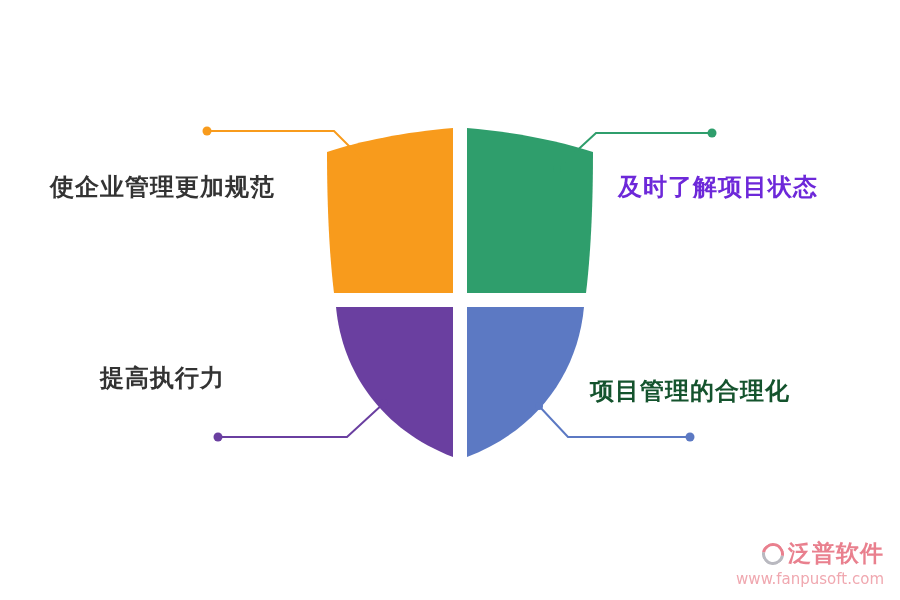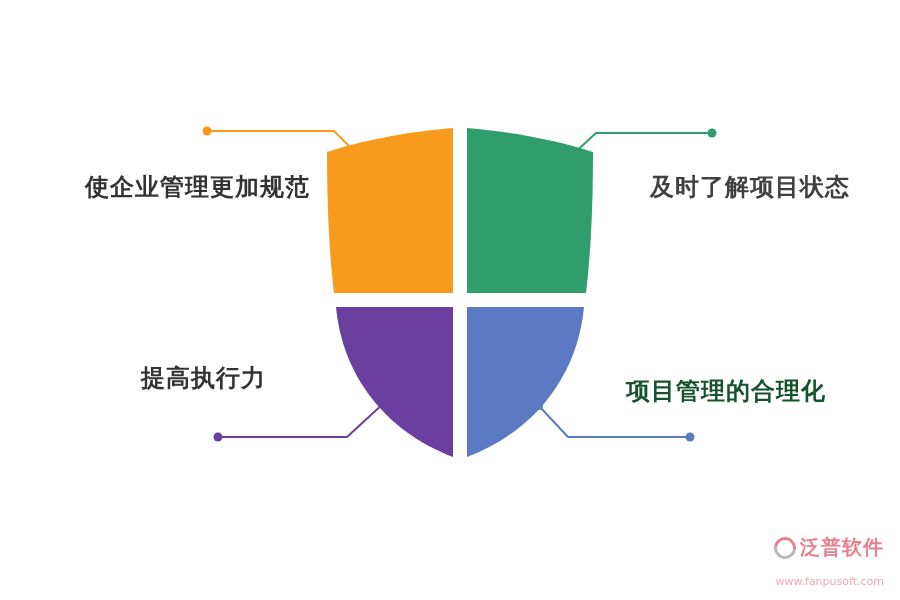--- a/index.html
+++ b/index.html
@@ -9,21 +9,21 @@
     background:#ffffff;
     overflow:hidden;
     font-family:"DejaVu Sans","Liberation Sans",sans-serif;
   }
   .diagram-svg{position:absolute;left:0;top:0;width:900px;height:600px;}
   .label{
     position:absolute;
     font-size:24px;
     font-weight:bold;
     letter-spacing:1px;
-    text-align:right;
+    text-align:left;
     line-height:30px;
     white-space:nowrap;
   }
   .label-tl{left:50px;top:172px;width:260px;}
   .label-tr{left:618px;top:172px;width:232px;}
   .label-bl{left:100px;top:363px;width:166px;}
   .label-br{left:590px;top:376px;width:236px;}
   .watermark{
     position:absolute;
     right:16px;bottom:12px;
@@ -32,22 +32,22 @@
   .brand-row{display:flex;align-items:center;gap:4px;}
   .logo-icon{
     width:16px;height:16px;
     border:3px solid #b9b9c0;
     border-top-color:#e9808e;
     border-right-color:#e9808e;
     border-radius:50%;
     transform:rotate(-35deg);
     display:inline-block;
   }
-  .brand-name{font-size:20px;font-weight:bold;letter-spacing:1px;}
-  .watermark-url{font-size:11px;margin-top:14px;}
+  .brand-name{font-size:23px;font-weight:bold;letter-spacing:1px;}
+  .watermark-url{font-size:15px;margin-top:1px;}
 </style>
 </head>
 <body>
 
 <div class="canvas">
 
   <svg class="diagram-svg" viewBox="0 0 900 600" xmlns="http://www.w3.org/2000/svg">
 
     <path d="M 453 128 C 405 132 360 141 327 152 C 327 202 329 252 334 293 L 453 293 Z" fill="#F89B1C"></path>
     <path d="M 467 128 C 515 132 560 141 593 152 C 593 202 591 252 586 293 L 467 293 Z" fill="#2F9E6C"></path>
@@ -72,21 +72,21 @@
     </g>
 
     <g>
       <polyline points="690,437 568,437 539,406" fill="none" stroke-width="2" stroke="#5C79C3"></polyline>
       <circle cx="690" cy="437" r="4.5" fill="#5C79C3"></circle>
       <circle cx="539" cy="406" r="4" fill="#5C79C3"></circle>
     </g>
   </svg>
 
   <div class="label label-tl" style="color: rgb(51, 51, 51);">使企业管理更加规范</div>
-  <div class="label label-tr" style="color: #404040;">及时了解项目状态</div>
+  <div class="label label-tr" style="color: #6d28d9;">及时了解项目状态</div>
   <div class="label label-bl" style="color: rgb(51, 51, 51);">提高执行力</div>
   <div class="label label-br" style="color: #14532d;">项目管理的合理化</div>
 
   <div class="watermark">
     <div class="brand-row">
       <span class="logo-icon"></span>
       <span class="brand-name" style="color: rgb(233, 128, 142);">泛普软件</span>
     </div>
     <div class="watermark-url" style="color: rgb(240, 168, 176);">www.fanpusoft.com</div>
   </div>

